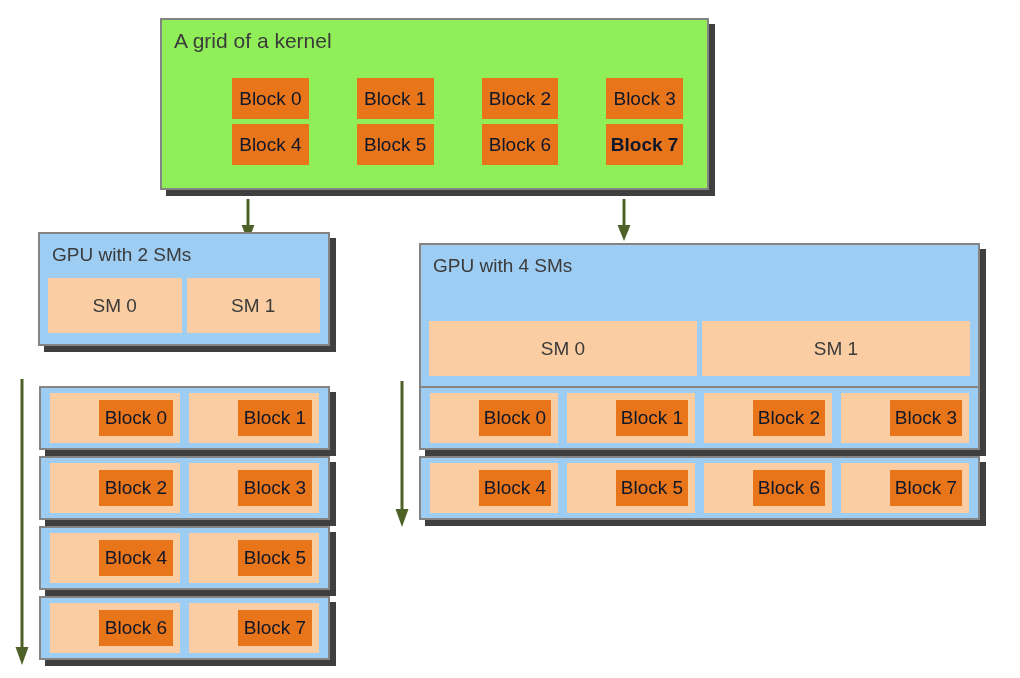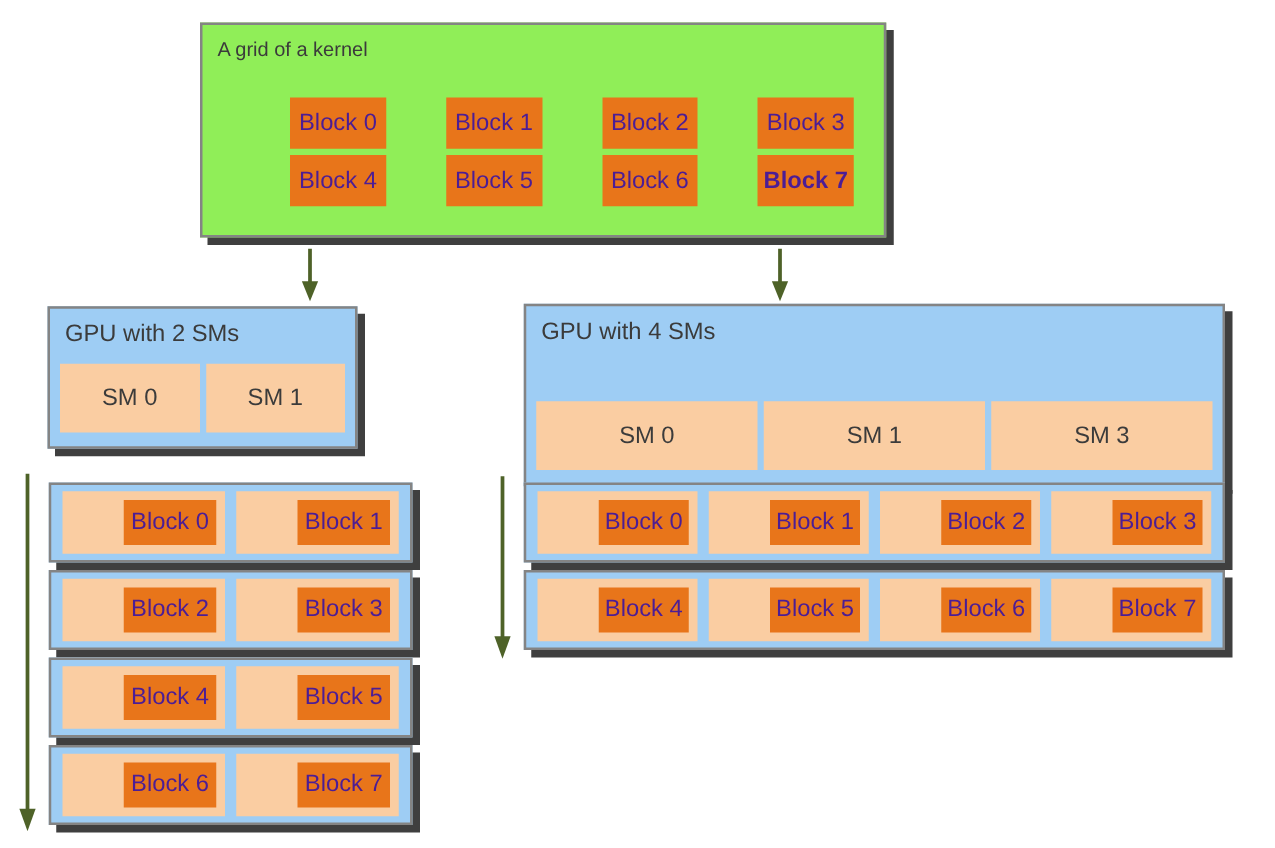--- a/index.html
+++ b/index.html
@@ -9,33 +9,33 @@
   .panel {
     position:absolute; box-sizing:border-box;
     border:2px solid #848484;
     box-shadow:6px 6px 0 #3F3F3F;
   }
   .panel-green { background:#90EE58; }
   .panel-blue  { background:#9ECDF4; }
 
   .panel-title {
     position:absolute; left:12px; top:9px;
-    font-size:16px; line-height:24px; white-space:nowrap;
+    font-size:21px; line-height:24px; white-space:nowrap;
   }
 
   
   .kernel-grid {
     position:absolute; left:28px; top:58px; right:24px;
     display:grid; grid-template-columns:repeat(4,1fr);
     grid-auto-rows:41px; column-gap:6px; row-gap:5px;
   }
   .block {
     background:#E8751A;
     display:flex; align-items:center; justify-content:center;
-    font-size:19px; color:#4c1d95;margin-left:42px;
+    font-size:19px; color:#0f172a;margin-left:42px;
   }
   .block.bold { font-weight:bold; }
 
   
   .sm-row {
     position:absolute; left:8px; right:8px; bottom:11px; height:55px;
     display:flex; gap:5px;margin-top:21px;
   }
   .sm-cell {
     flex:1; background:#FACDA2;
@@ -82,34 +82,33 @@
   <svg class="arrow-svg" style="left:240px; top:199px;" width="16" height="44" viewBox="0 0 16 44">
     <line x1="8" y1="0" x2="8" y2="28"></line>
     <polygon points="1.5,26 14.5,26 8,42"></polygon>
   </svg>
 
   <svg class="arrow-svg" style="left:616px; top:199px;" width="16" height="44" viewBox="0 0 16 44">
     <line x1="8" y1="0" x2="8" y2="28"></line>
     <polygon points="1.5,26 14.5,26 8,42"></polygon>
   </svg>
 
-  <div class="panel panel-blue" style="left:38px; top:245px; width:248px; height:114px;">
+  <div class="panel panel-blue" style="left:38px; top:232px; width:292px; height:114px;">
     <div class="panel-title" style="font-size:19px;">GPU with 2 SMs</div>
     <div class="sm-row">
       <div class="sm-cell">SM 0</div>
       <div class="sm-cell">SM 1</div>
     </div>
   </div>
 
   <div class="panel panel-blue" style="left:419px; top:243px; width:561px; height:146px;">
     <div class="panel-title" style="font-size:19px;">GPU with 4 SMs</div>
     <div class="sm-row">
       <div class="sm-cell">SM 0</div>
       <div class="sm-cell">SM 1</div>
-      <div class="sm-cell">SM 3</div>
     </div>
   </div>
 
   <svg class="arrow-svg" style="left:14px; top:379px;" width="16" height="288" viewBox="0 0 16 288">
     <line x1="8" y1="0" x2="8" y2="270"></line>
     <polygon points="1.5,268 14.5,268 8,286"></polygon>
   </svg>
 
   <div class="queue-row" style="left:39px; top:386px; width:291px; height:64px;">
     <div class="queue-cell">

